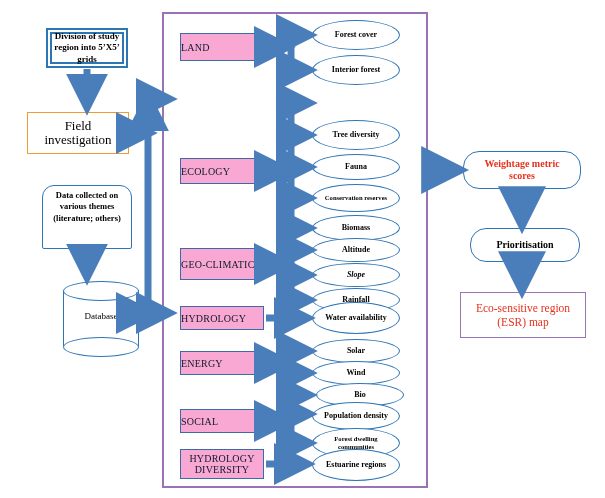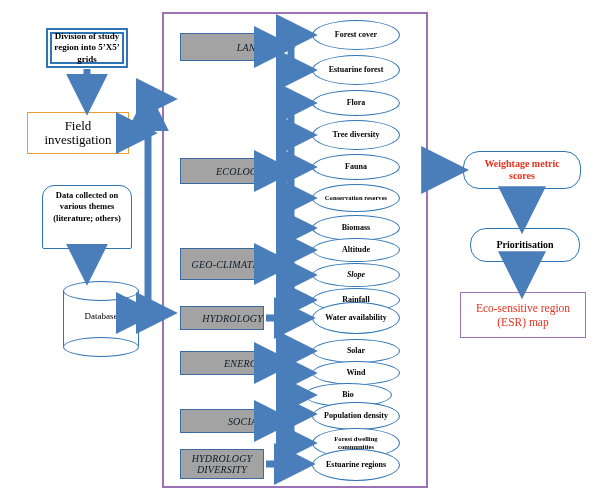--- a/index.html
+++ b/index.html
@@ -31,24 +31,24 @@
             border-right:1px solid #2e75b6;background:#fff;}
   .cyl-ell{position:absolute;left:0;right:0;height:18px;border:1px solid #2e75b6;
            border-radius:50%;background:#fff;}
   .cyl-label{position:absolute;left:0;right:0;text-align:center;
              font-size:9px;color:#000;}
 
   
   .purple-box{border:2px solid #9b72b5;background:#fff;}
 
   
-  .theme{background:#a3a3a3;border:1px solid #3a6ba5;
-         display:flex;align-items:center;justify-content:flex-end;
+  .theme{background:#f9a8d4;border:1px solid #3a6ba5;
+         display:flex;align-items:center;justify-content:flex-start;
          text-align:center;color:#0d1b2a;font-size:10px;line-height:1.1;
-         letter-spacing:.2px;font-style:italic;}
+         letter-spacing:.2px;}
 
   
   .ell{border:1.3px solid #2e75b6;border-radius:50%;background:#fff;
        display:flex;align-items:center;justify-content:center;
        text-align:center;font-weight:bold;font-size:8px;color:#000;
        line-height:1.15;}
   .ell.small{font-size:6.6px;}
 
   
   .round-box{border:1.5px solid #2e75b6;background:#fff;border-radius:16px;
@@ -113,26 +113,23 @@
   </div>
 
   <div class="abs theme" style="left:180px;top:449px;width:84px;height:30px;">
     <span>HYDROLOGY DIVERSITY</span>
   </div>
 
   <div class="abs ell" style="left:312px;top:20px;width:88px;height:30px;padding:0 6px;">
     <span>Forest cover</span>
   </div>
   <div class="abs ell" style="left:312px;top:55px;width:88px;height:30px;padding:0 6px;">
-    <span>Estuarine forest</span>
-  </div>
-
-  <div class="abs ell" style="left:312px;top:90px;width:88px;height:26px;padding:0 6px;">
-    <span>Flora</span>
-  </div>
+    <span>Interior forest</span>
+  </div>
+
   <div class="abs ell" style="left:312px;top:120px;width:88px;height:30px;padding:0 6px;">
     <span>Tree diversity</span>
   </div>
   <div class="abs ell" style="left:312px;top:154px;width:88px;height:26px;padding:0 6px;">
     <span>Fauna</span>
   </div>
   <div class="abs ell small" style="left:312px;top:184px;width:88px;height:28px;padding:0 6px;">
     <span>Conservation reserves</span>
   </div>
   <div class="abs ell" style="left:312px;top:215px;width:88px;height:26px;padding:0 6px;">
@@ -152,21 +149,21 @@
   <div class="abs ell" style="left:312px;top:302px;width:88px;height:32px;padding:0 6px;">
     <span>Water availability</span>
   </div>
 
   <div class="abs ell" style="left:312px;top:339px;width:88px;height:24px;padding:0 6px;">
     <span>Solar</span>
   </div>
   <div class="abs ell" style="left:312px;top:361px;width:88px;height:24px;padding:0 6px;">
     <span>Wind</span>
   </div>
-  <div class="abs ell" style="left:304px;top:383px;width:88px;height:24px;padding:0 6px;">
+  <div class="abs ell" style="left:316px;top:383px;width:88px;height:24px;padding:0 6px;">
     <span>Bio</span>
   </div>
 
   <div class="abs ell" style="left:312px;top:402px;width:88px;height:28px;padding:0 6px;">
     <span>Population density</span>
   </div>
   <div class="abs ell small" style="left:312px;top:428px;width:88px;height:30px;padding:0 6px;">
     <span>Forest dwelling communities</span>
   </div>
 

